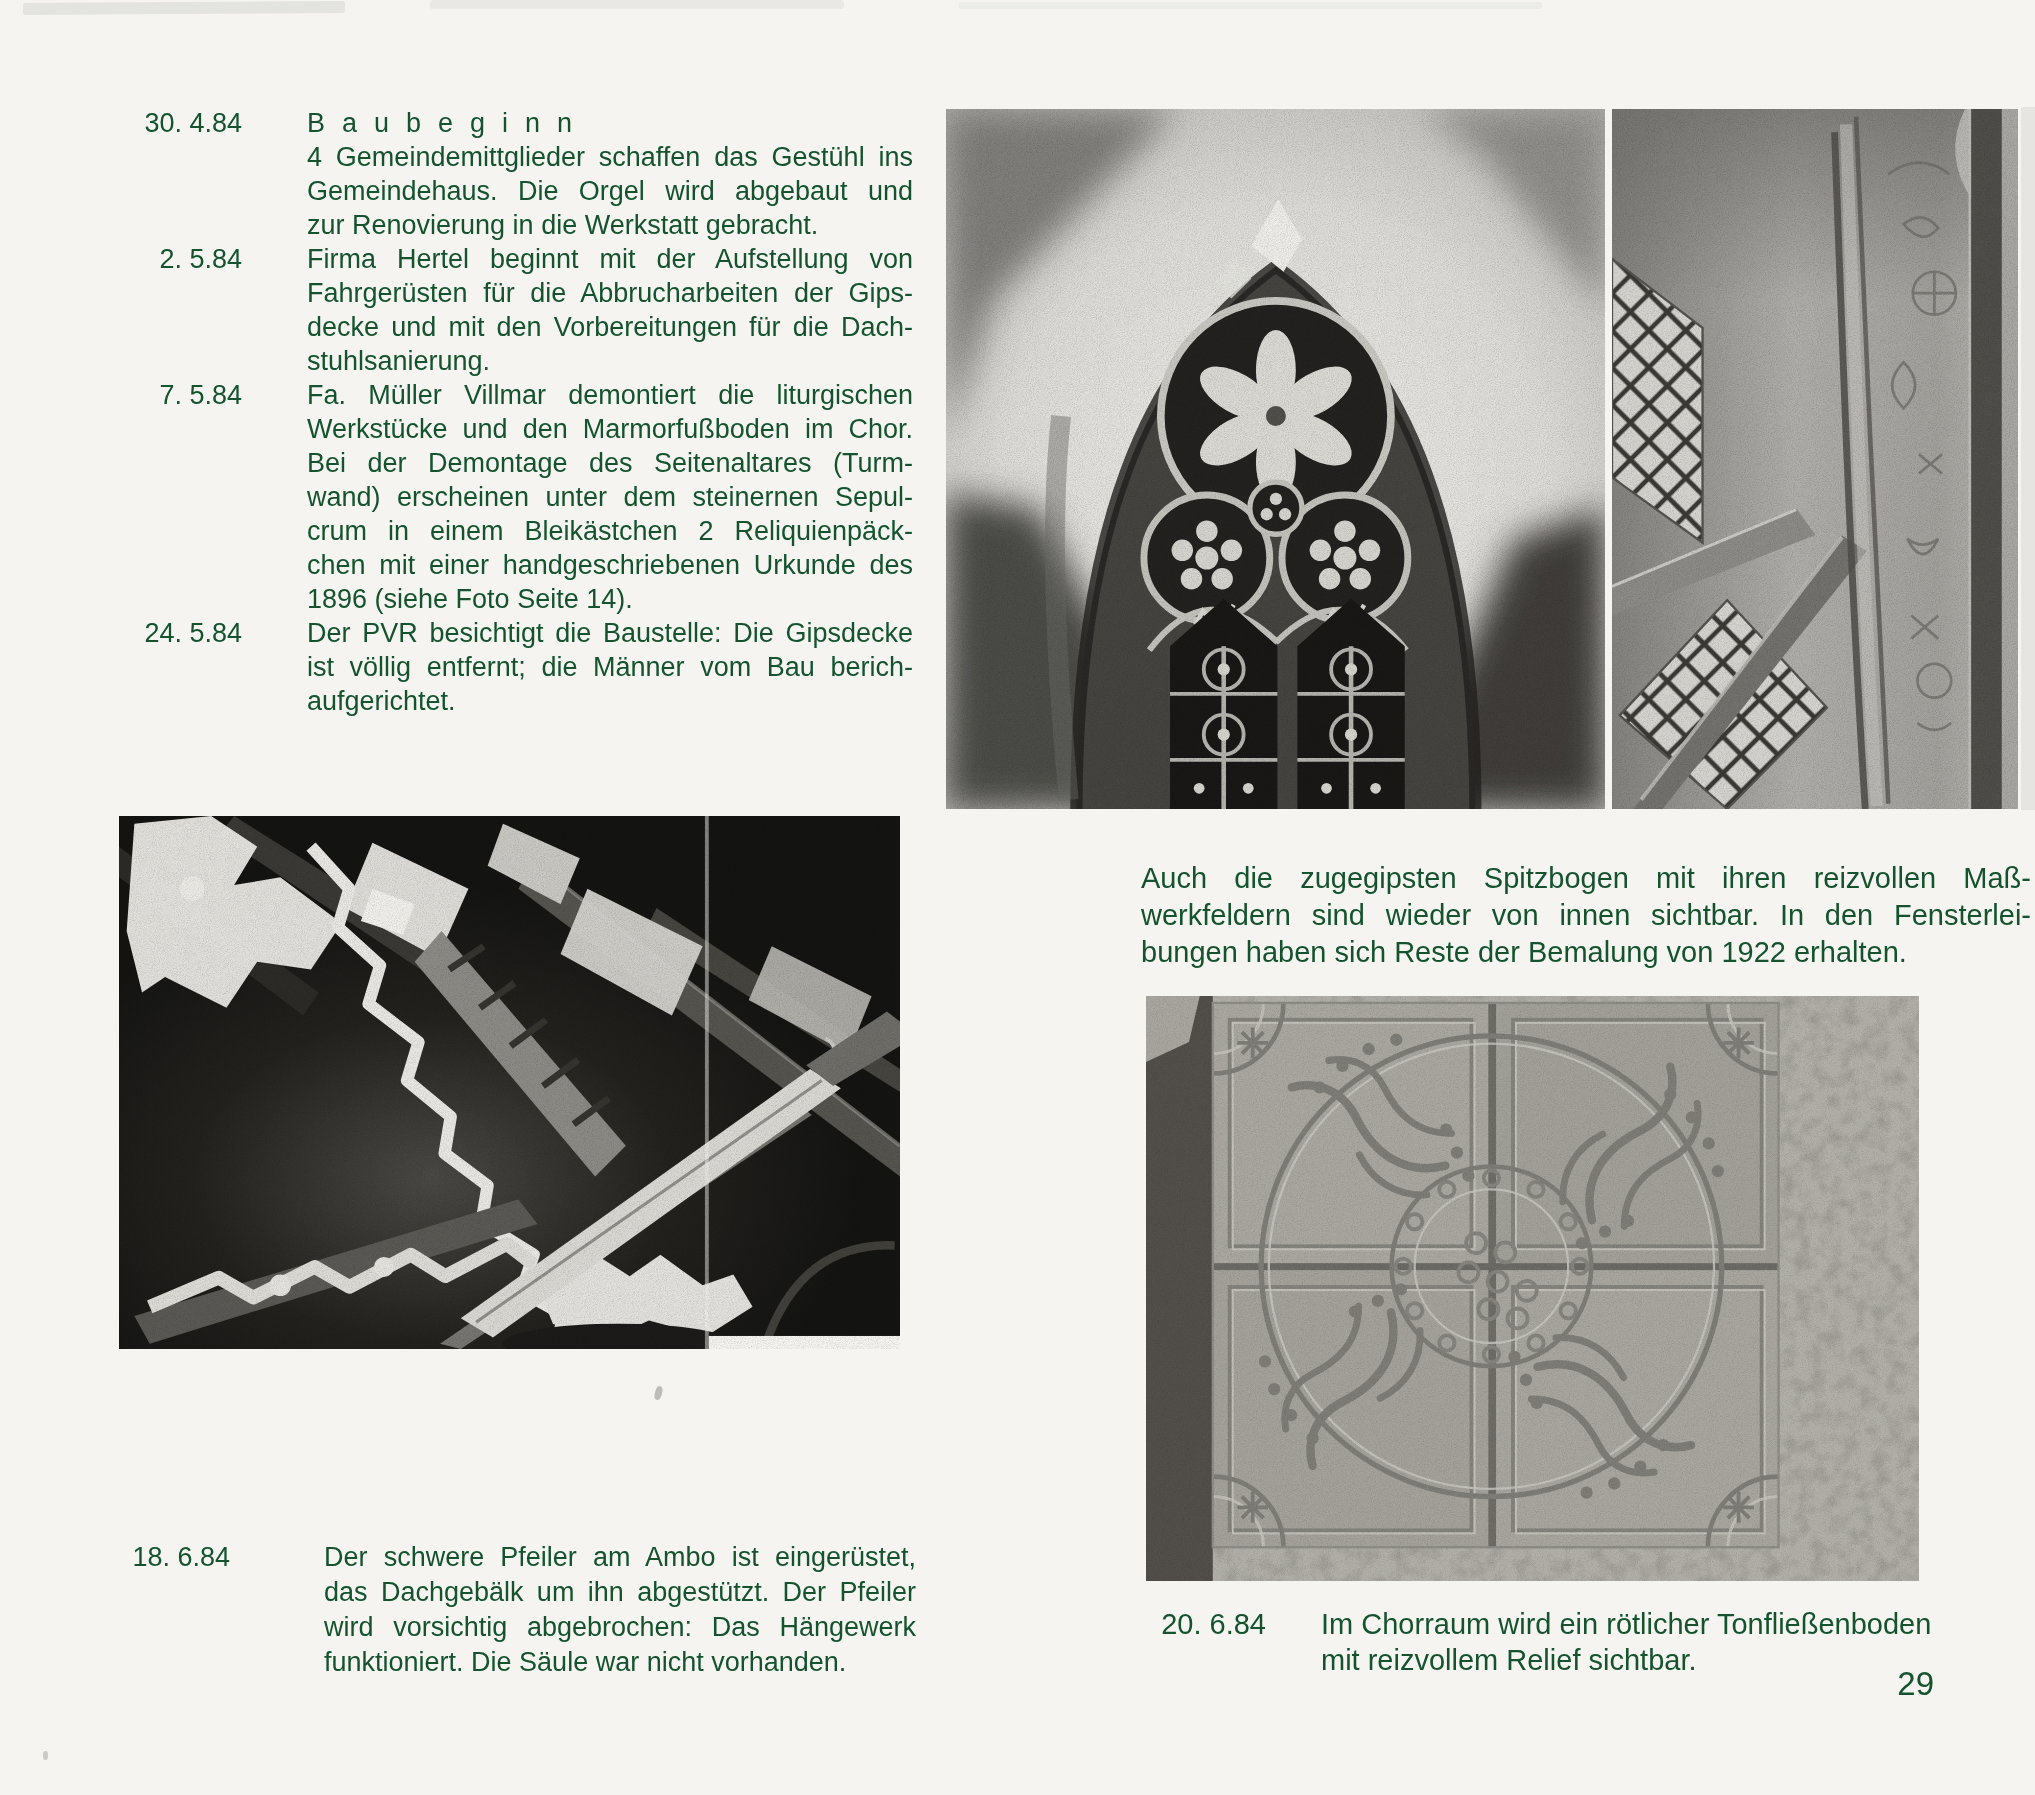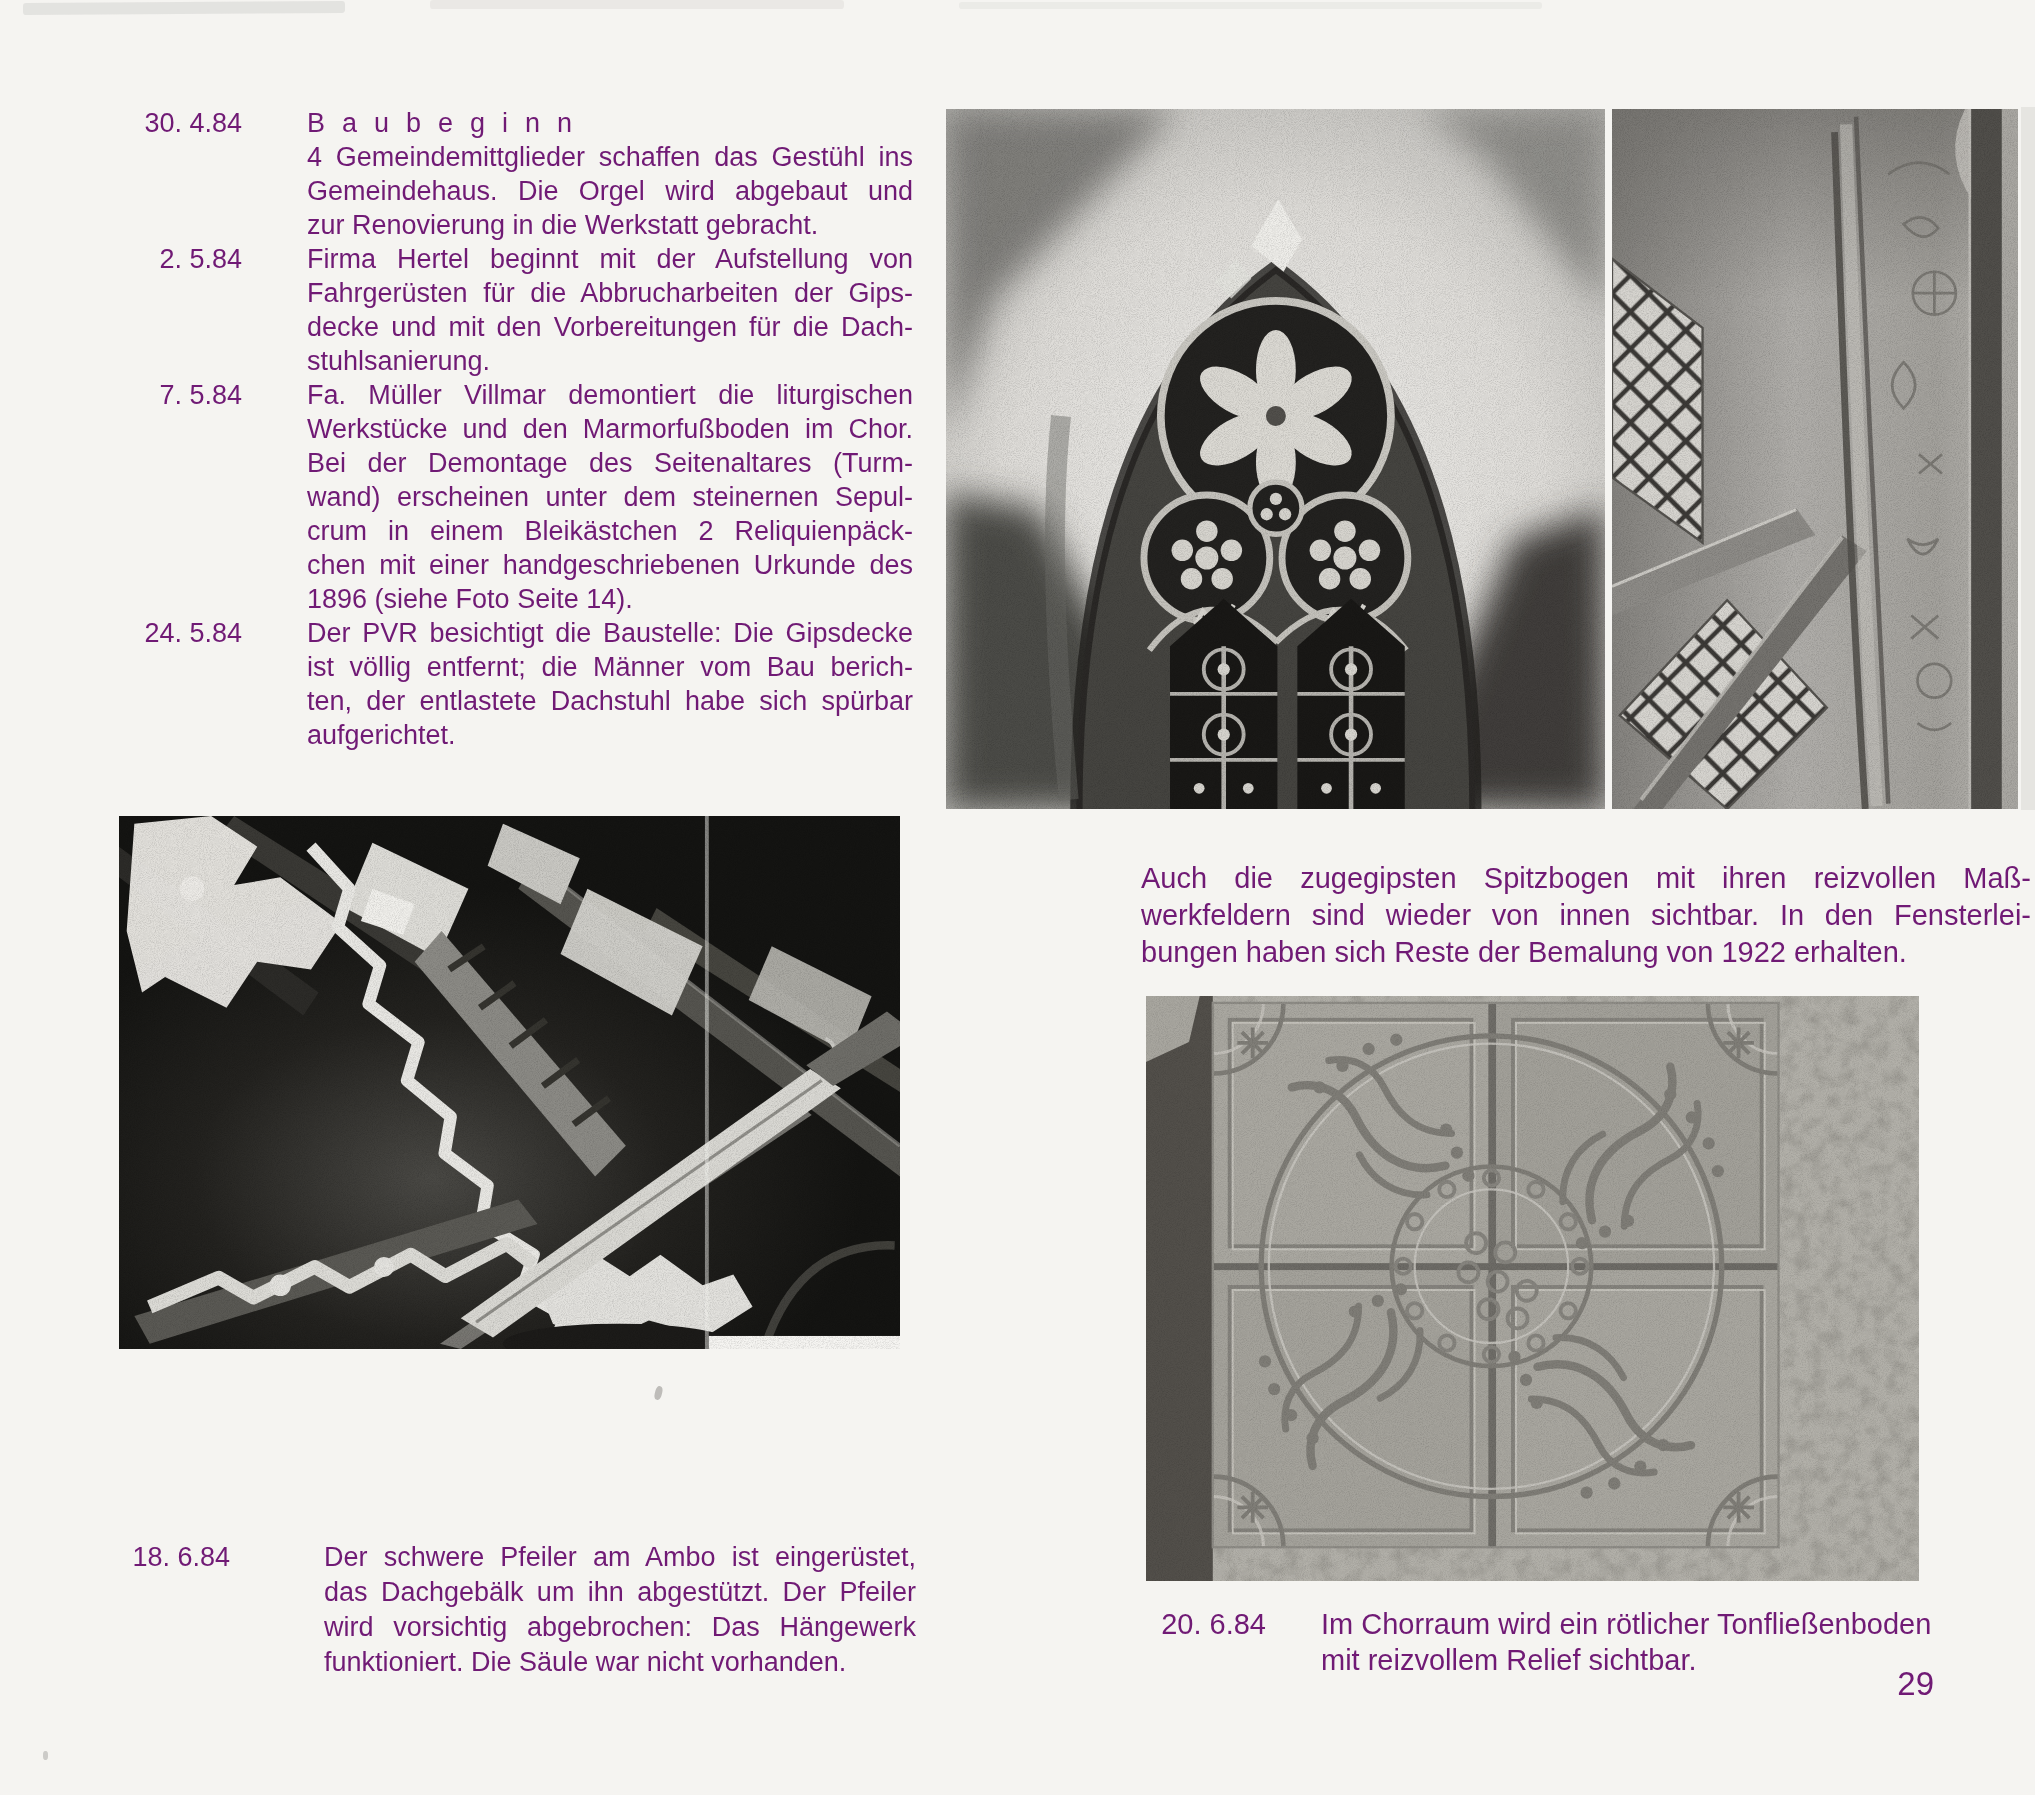--- a/index.html
+++ b/index.html
@@ -1,17 +1,17 @@
 <!DOCTYPE html>
 <html style="font-size:12.3px"><head>
 <meta charset="utf-8">
 <style>
   html,body{margin:0;padding:0;background:#dededc;}
   .page{position:relative;width:2035px;height:1796px;background:#f5f4f1;
-        font-family:"Liberation Sans","DejaVu Sans",sans-serif;color:#701a75;overflow:hidden;}
+        font-family:"Liberation Sans","DejaVu Sans",sans-serif;color:#14532d;overflow:hidden;}
   
   .chronicle{position:absolute;}
   .entry{display:flex;align-items:flex-start;}
   .date{flex:none;text-align:right;white-space:nowrap;}
   .body{flex:none;}
   .line.just{text-align:justify;text-align-last:justify;}
   .heading{letter-spacing:17px;}
   .c-top{left:123px;top:106px;width:814px;font-size:27px;line-height:34px;}
   .c-top .date{width:119px;}
   .c-top .body{margin-left:65px;width:606px;}
@@ -76,21 +76,20 @@
         <div class="line just">crum in einem Bleikästchen 2 Reliquienpäck-</div>
         <div class="line just">chen mit einer handgeschriebenen Urkunde des</div>
         <div class="line">1896 (siehe Foto Seite 14).</div>
       </div>
     </div>
     <div class="entry">
       <div class="date">24. 5.84</div>
       <div class="body">
         <div class="line just">Der PVR besichtigt die Baustelle: Die Gipsdecke</div>
         <div class="line just">ist völlig entfernt; die Männer vom Bau berich-</div>
-        <div class="line just">ten, der entlastete Dachstuhl habe sich spürbar</div>
         <div class="line">aufgerichtet.</div>
       </div>
     </div>
   </section>
 
   <figure id="photo-window">
     <svg class="ph" viewBox="0 0 859 912" preserveAspectRatio="none" aria-hidden="true">
       <defs>
         <radialGradient id="bgA" cx="50%" cy="56%" r="75%">
           <stop offset="0" stop-color="#ecebe8"></stop>

